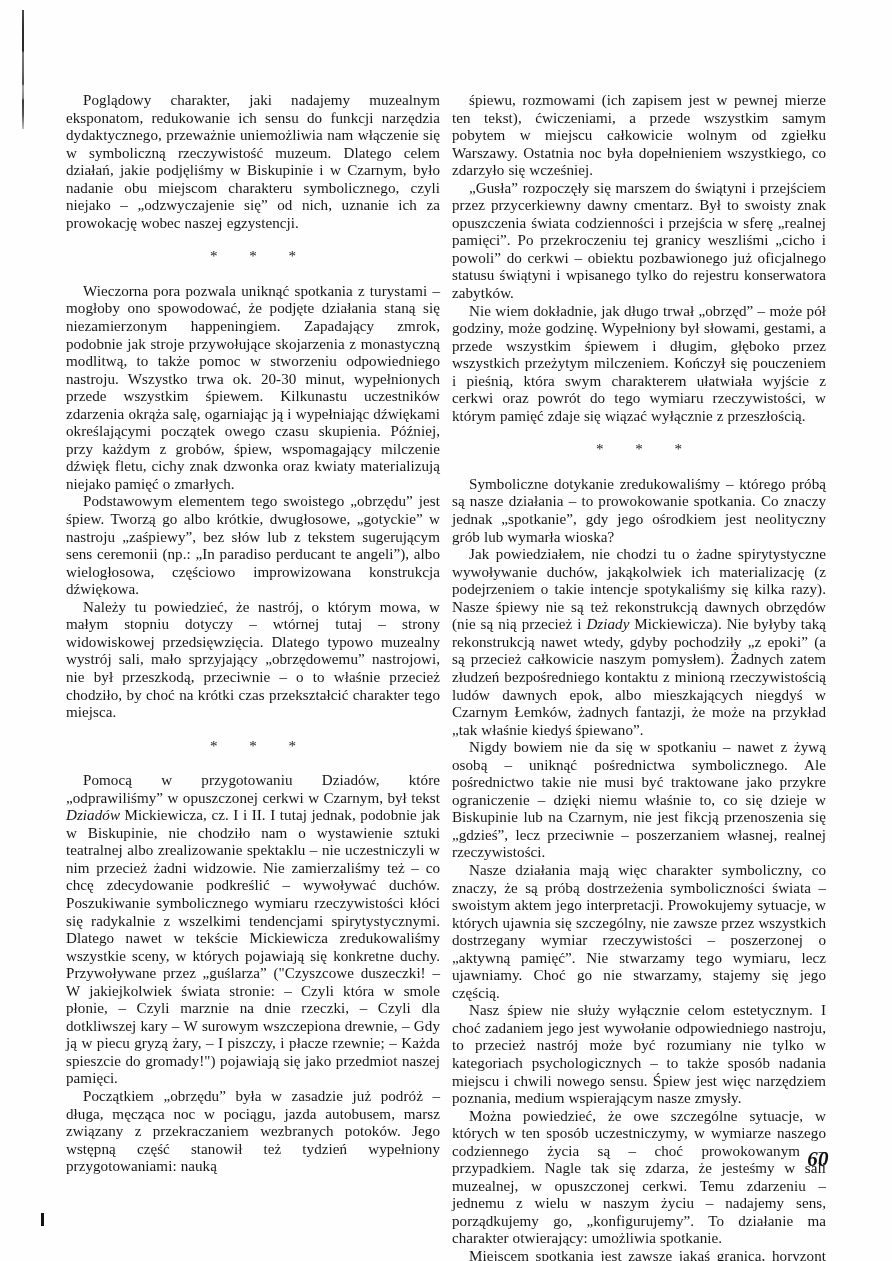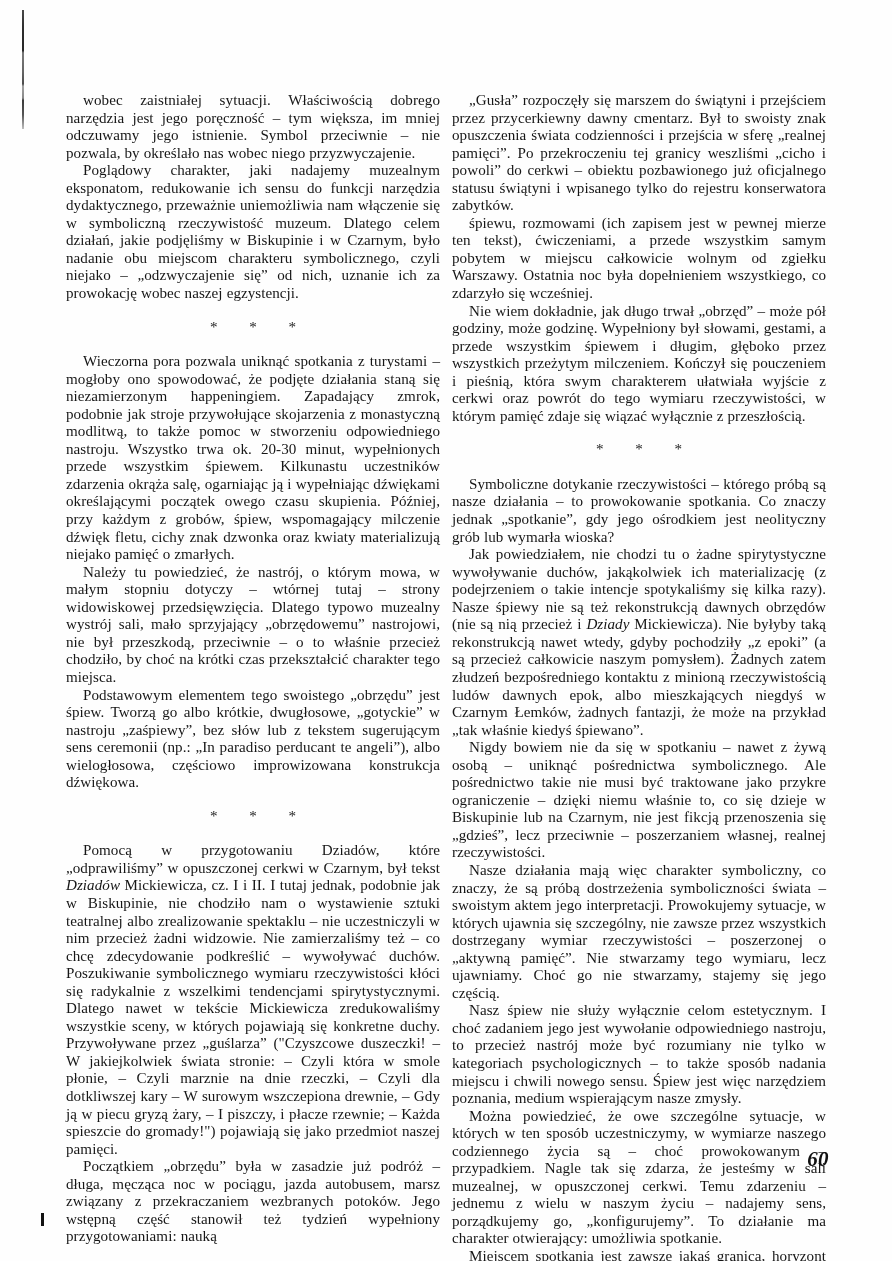--- a/index.html
+++ b/index.html
@@ -91,36 +91,35 @@
 </head>
 <body>
 
 <div class="page">
 
   <div class="scan-line-left"></div>
   <div class="scan-tick-bottom"></div>
 
   <div class="columns">
     <div class="col" id="col-left">
-        <p class="para">wobec zaistniałej sytuacji. Właściwością dobrego narzędzia jest jego poręczność – tym większa, im mniej odczuwamy jego istnienie. Symbol przeciwnie – nie pozwala, by określało nas wobec niego przyzwyczajenie.</p>
         <p class="para">Poglądowy charakter, jaki nadajemy muzealnym eksponatom, redukowanie ich sensu do funkcji narzędzia dydaktycznego, przeważnie uniemożliwia nam włączenie się w symboliczną rzeczywistość muzeum. Dlatego celem działań, jakie podjęliśmy w Biskupinie i w Czarnym, było nadanie obu miejscom charakteru symbolicznego, czyli niejako – „odzwyczajenie się” od nich, uznanie ich za prowokację wobec naszej egzystencji.</p>
         <div class="sep">*  *  *</div>
         <p class="para">Wieczorna pora pozwala uniknąć spotkania z turystami – mogłoby ono spowodować, że podjęte działania staną się niezamierzonym happeningiem. Zapadający zmrok, podobnie jak stroje przywołujące skojarzenia z monastyczną modlitwą, to także pomoc w stworzeniu odpowiedniego nastroju. Wszystko trwa ok. 20-30 minut, wypełnionych przede wszystkim śpiewem. Kilkunastu uczestników zdarzenia okrąża salę, ogarniając ją i wypełniając dźwiękami określającymi początek owego czasu skupienia. Później, przy każdym z grobów, śpiew, wspomagający milczenie dźwięk fletu, cichy znak dzwonka oraz kwiaty materializują niejako pamięć o zmarłych.</p>
+        <p class="para">Podstawowym elementem tego swoistego „obrzędu” jest śpiew. Tworzą go albo krótkie, dwugłosowe, „gotyckie” w nastroju „zaśpiewy”, bez słów lub z tekstem sugerującym sens ceremonii (np.: „In paradiso perducant te angeli”), albo wielogłosowa, częściowo improwizowana konstrukcja dźwiękowa.</p>
         <p class="para">Należy tu powiedzieć, że nastrój, o którym mowa, w małym stopniu dotyczy – wtórnej tutaj – strony widowiskowej przedsięwzięcia. Dlatego typowo muzealny wystrój sali, mało sprzyjający „obrzędowemu” nastrojowi, nie był przeszkodą, przeciwnie – o to właśnie przecież chodziło, by choć na krótki czas przekształcić charakter tego miejsca.</p>
-        <p class="para">Podstawowym elementem tego swoistego „obrzędu” jest śpiew. Tworzą go albo krótkie, dwugłosowe, „gotyckie” w nastroju „zaśpiewy”, bez słów lub z tekstem sugerującym sens ceremonii (np.: „In paradiso perducant te angeli”), albo wielogłosowa, częściowo improwizowana konstrukcja dźwiękowa.</p>
         <div class="sep">*  *  *</div>
         <p class="para"><span>Pomocą w przygotowaniu Dziadów, które „odprawiliśmy” w opuszczonej cerkwi w Czarnym, był tekst </span><i>Dziadów</i><span> Mickiewicza, cz. I i II. I tutaj jednak, podobnie jak w Biskupinie, nie chodziło nam o wystawienie sztuki teatralnej albo zrealizowanie spektaklu – nie uczestniczyli w nim przecież żadni widzowie. Nie zamierzaliśmy też – co chcę zdecydowanie podkreślić – wywoływać duchów. Poszukiwanie symbolicznego wymiaru rzeczywistości kłóci się radykalnie z wszelkimi tendencjami spirytystycznymi. Dlatego nawet w tekście Mickiewicza zredukowaliśmy wszystkie sceny, w których pojawiają się konkretne duchy. Przywoływane przez „guślarza” ("Czyszcowe duszeczki! – W jakiejkolwiek świata stronie: – Czyli która w smole płonie, – Czyli marznie na dnie rzeczki, – Czyli dla dotkliwszej kary – W surowym wszczepiona drewnie, – Gdy ją w piecu gryzą żary, – I piszczy, i płacze rzewnie; – Każda spieszcie do gromady!") pojawiają się jako przedmiot naszej pamięci.</span></p>
         <p class="para">Początkiem „obrzędu” była w zasadzie już podróż – długa, męcząca noc w pociągu, jazda autobusem, marsz związany z przekraczaniem wezbranych potoków. Jego wstępną część stanowił też tydzień wypełniony przygotowaniami: nauką</p>
       </div>
     <div class="col" id="col-right">
+        <p class="para">śpiewu, rozmowami (ich zapisem jest w pewnej mierze ten tekst), ćwiczeniami, a przede wszystkim samym pobytem w miejscu całkowicie wolnym od zgiełku Warszawy. Ostatnia noc była dopełnieniem wszystkiego, co zdarzyło się wcześniej.</p>
         <p class="para">„Gusła” rozpoczęły się marszem do świątyni i przejściem przez przycerkiewny dawny cmentarz. Był to swoisty znak opuszczenia świata codzienności i przejścia w sferę „realnej pamięci”. Po przekroczeniu tej granicy weszliśmi „cicho i powoli” do cerkwi – obiektu pozbawionego już oficjalnego statusu świątyni i wpisanego tylko do rejestru konserwatora zabytków.</p>
-        <p class="para">śpiewu, rozmowami (ich zapisem jest w pewnej mierze ten tekst), ćwiczeniami, a przede wszystkim samym pobytem w miejscu całkowicie wolnym od zgiełku Warszawy. Ostatnia noc była dopełnieniem wszystkiego, co zdarzyło się wcześniej.</p>
         <p class="para">Nie wiem dokładnie, jak długo trwał „obrzęd” – może pół godziny, może godzinę. Wypełniony był słowami, gestami, a przede wszystkim śpiewem i długim, głęboko przez wszystkich przeżytym milczeniem. Kończył się pouczeniem i pieśnią, która swym charakterem ułatwiała wyjście z cerkwi oraz powrót do tego wymiaru rzeczywistości, w którym pamięć zdaje się wiązać wyłącznie z przeszłością.</p>
         <div class="sep">*  *  *</div>
-        <p class="para">Symboliczne dotykanie rzeczywistości – którego próbą są nasze działania – to prowokowanie spotkania. Co znaczy jednak „spotkanie”, gdy jego ośrodkiem jest neolityczny grób lub wymarła wioska?</p>
+        <p class="para">Symboliczne dotykanie zredukowaliśmy – którego próbą są nasze działania – to prowokowanie spotkania. Co znaczy jednak „spotkanie”, gdy jego ośrodkiem jest neolityczny grób lub wymarła wioska?</p>
         <p class="para"><span>Jak powiedziałem, nie chodzi tu o żadne spirytystyczne wywoływanie duchów, jakąkolwiek ich materializację (z podejrzeniem o takie intencje spotykaliśmy się kilka razy). Nasze śpiewy nie są też rekonstrukcją dawnych obrzędów (nie są nią przecież i </span><i>Dziady</i><span> Mickiewicza). Nie byłyby taką rekonstrukcją nawet wtedy, gdyby pochodziły „z epoki” (a są przecież całkowicie naszym pomysłem). Żadnych zatem złudzeń bezpośredniego kontaktu z minioną rzeczywistością ludów dawnych epok, albo mieszkających niegdyś w Czarnym Łemków, żadnych fantazji, że może na przykład „tak właśnie kiedyś śpiewano”.</span></p>
         <p class="para">Nigdy bowiem nie da się w spotkaniu – nawet z żywą osobą – uniknąć pośrednictwa symbolicznego. Ale pośrednictwo takie nie musi być traktowane jako przykre ograniczenie – dzięki niemu właśnie to, co się dzieje w Biskupinie lub na Czarnym, nie jest fikcją przenoszenia się „gdzieś”, lecz przeciwnie – poszerzaniem własnej, realnej rzeczywistości.</p>
         <p class="para">Nasze działania mają więc charakter symboliczny, co znaczy, że są próbą dostrzeżenia symboliczności świata – swoistym aktem jego interpretacji. Prowokujemy sytuacje, w których ujawnia się szczególny, nie zawsze przez wszystkich dostrzegany wymiar rzeczywistości – poszerzonej o „aktywną pamięć”. Nie stwarzamy tego wymiaru, lecz ujawniamy. Choć go nie stwarzamy, stajemy się jego częścią.</p>
         <p class="para">Nasz śpiew nie służy wyłącznie celom estetycznym. I choć zadaniem jego jest wywołanie odpowiedniego nastroju, to przecież nastrój może być rozumiany nie tylko w kategoriach psychologicznych – to także sposób nadania miejscu i chwili nowego sensu. Śpiew jest więc narzędziem poznania, medium wspierającym nasze zmysły.</p>
         <p class="para">Można powiedzieć, że owe szczególne sytuacje, w których w ten sposób uczestniczymy, w wymiarze naszego codziennego życia są – choć prowokowanym – przypadkiem. Nagle tak się zdarza, że jesteśmy w sali muzealnej, w opuszczonej cerkwi. Temu zdarzeniu – jednemu z wielu w naszym życiu – nadajemy sens, porządkujemy go, „konfigurujemy”. To działanie ma charakter otwierający: umożliwia spotkanie.</p>
         <p class="para">Miejscem spotkania jest zawsze jakaś granica, horyzont naszego dotychczasowego świata. Do spotkania może nie dojść: gdy wycofamy się i poprzestaniemy na obserwacji;</p>
       </div>
   </div>
 
   <div class="folio">60</div>

